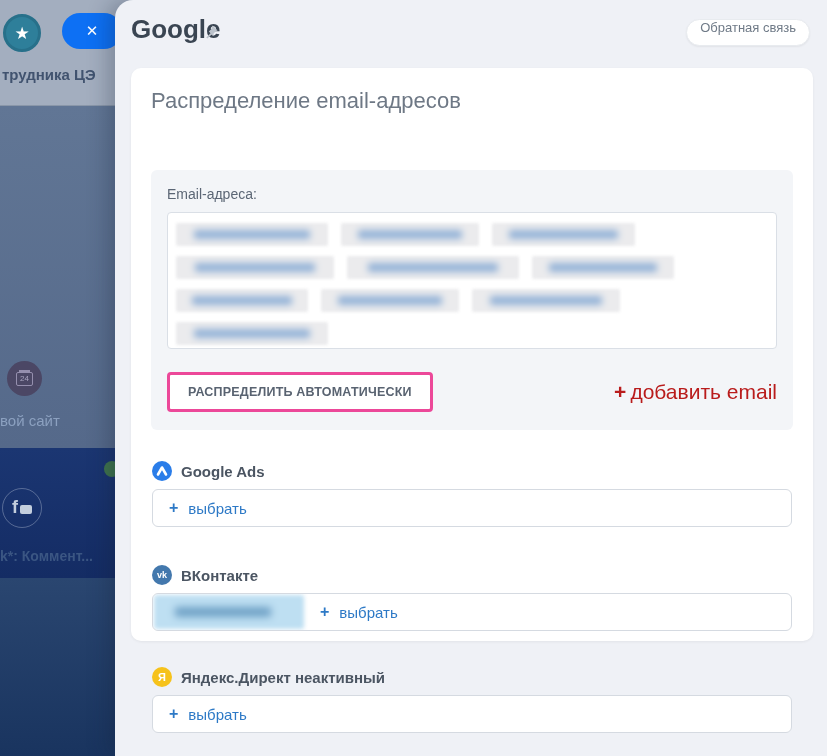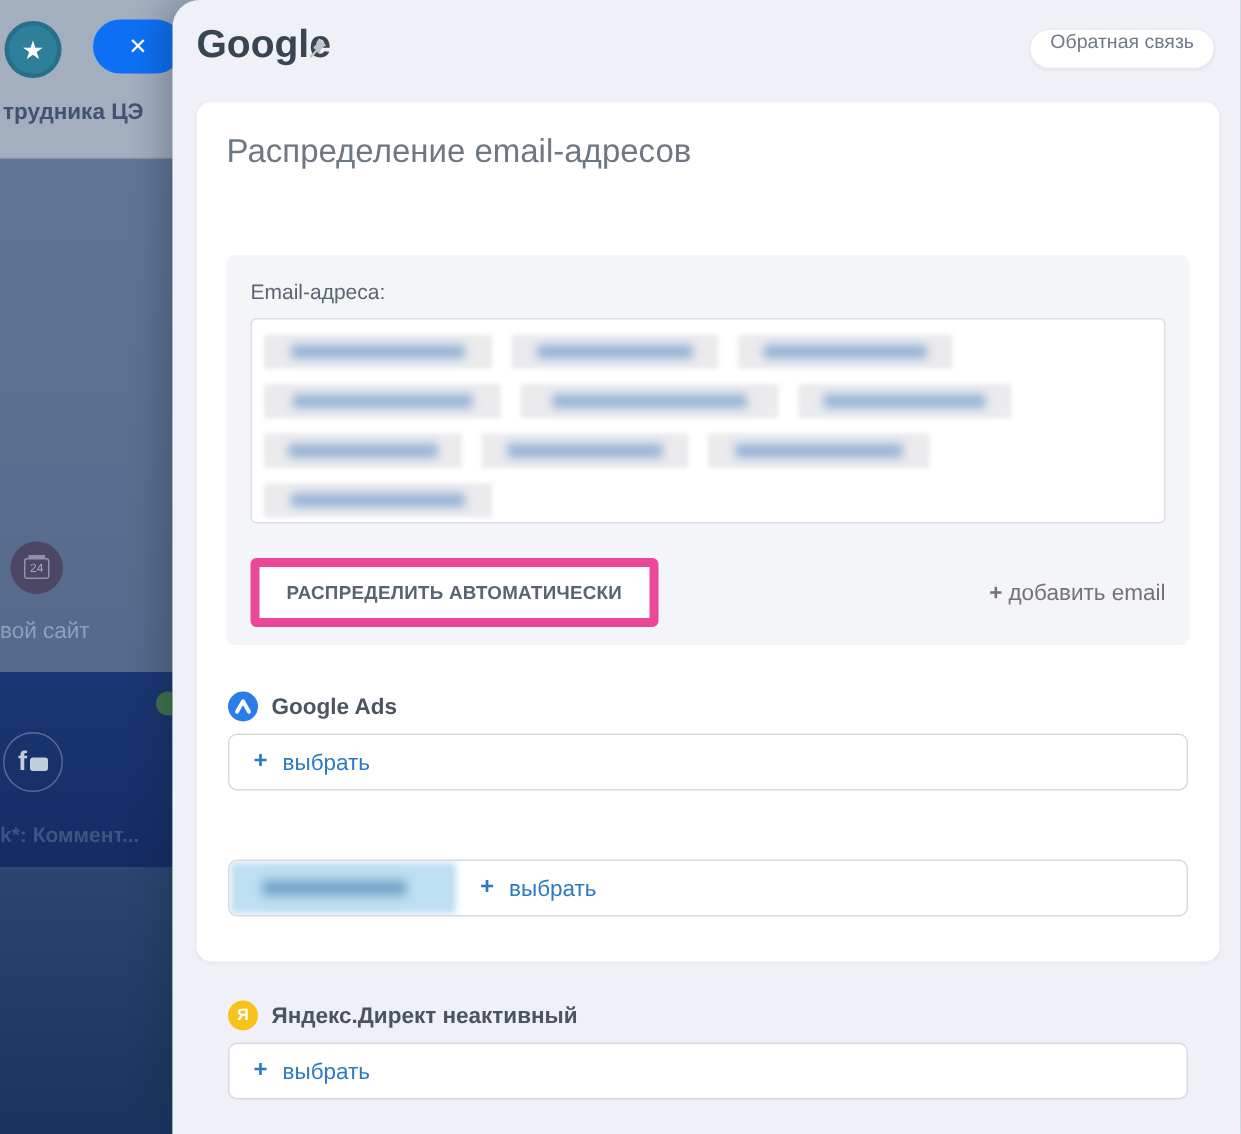--- a/index.html
+++ b/index.html
@@ -52,23 +52,23 @@
 
   .gray-section { left:20px; top:102px; width:642px; height:260px; background:#f3f5f8; border-radius:6px; padding:16px; }
   .emails-label { font-size:14px; color:#5b6675; }
   .chips-box { margin-top:10px; background:#fff; border:1px solid #dadfe6; border-radius:4px;
     height:137px; padding:5px 8px; overflow:hidden; }
   .chip-row { display:flex; gap:13px; height:33px; align-items:center; }
   .chip { height:23px; border-radius:2px; background:#ebebed; position:relative; filter:blur(1.5px); }
   .chip-bar { position:absolute; left:12%; right:12%; top:7px; height:9px; border-radius:2px;
     background:#84a8d3; filter:blur(3px); opacity:0.85; }
   .actions-row { margin-top:23px; display:flex; justify-content:space-between; align-items:center; }
-  .distribute-btn { padding:10px 18px; background:#fff; border:6px solid #ec4899; border-radius:4px;
+  .distribute-btn { padding:10px 18px; background:#fff; border:3px solid #ec4899; border-radius:4px;
     font-size:12.5px; font-weight:600; color:#596371; letter-spacing:0.2px; cursor:pointer; }
-  .add-email { color:#737373; font-size:15px; cursor:pointer; white-space:nowrap; }
+  .add-email { color:#b91c1c; font-size:21px; cursor:pointer; white-space:nowrap; }
   .add-email .plus { font-weight:700; margin-right:4px; }
 
   .source { left:21px; width:640px; }
   .source-google { top:393px; } .source-vk { top:497px; } .source-yandex { top:599px; }
   .source-head { display:flex; align-items:center; height:20px; }
   .src-icon { width:20px; height:20px; border-radius:50%; display:flex; align-items:center; justify-content:center; flex:0 0 20px; }
   .src-icon.gads { background:#2a7de9; }
   .src-icon.vk { background:#4378ad; color:#fff; font-size:9px; font-weight:700; }
   .src-icon.ya { background:#f6c21b; color:#fff; font-size:11px; font-weight:700; }
   .src-label { margin-left:9px; font-size:15px; font-weight:600; color:#4b5562; }
@@ -185,20 +185,24 @@
         </div>
         <div class="src-label">Google Ads</div>
       </div>
       <div class="select-box">
         <span class="select-plus">+</span>
         <span class="select-label">выбрать</span>
       </div>
     </div>
 
     <div class="abs source source-vk">
+      <div class="source-head">
+        <div class="src-icon vk">vk</div>
+        <div class="src-label">ВКонтакте</div>
+      </div>
       <div class="select-box">
         <div class="vk-chip">
             <div class="vk-chip-bar"></div>
           </div>
         <span class="select-plus after-chip">+</span>
         <span class="select-label">выбрать</span>
       </div>
     </div>
 
     <div class="abs source source-yandex">

